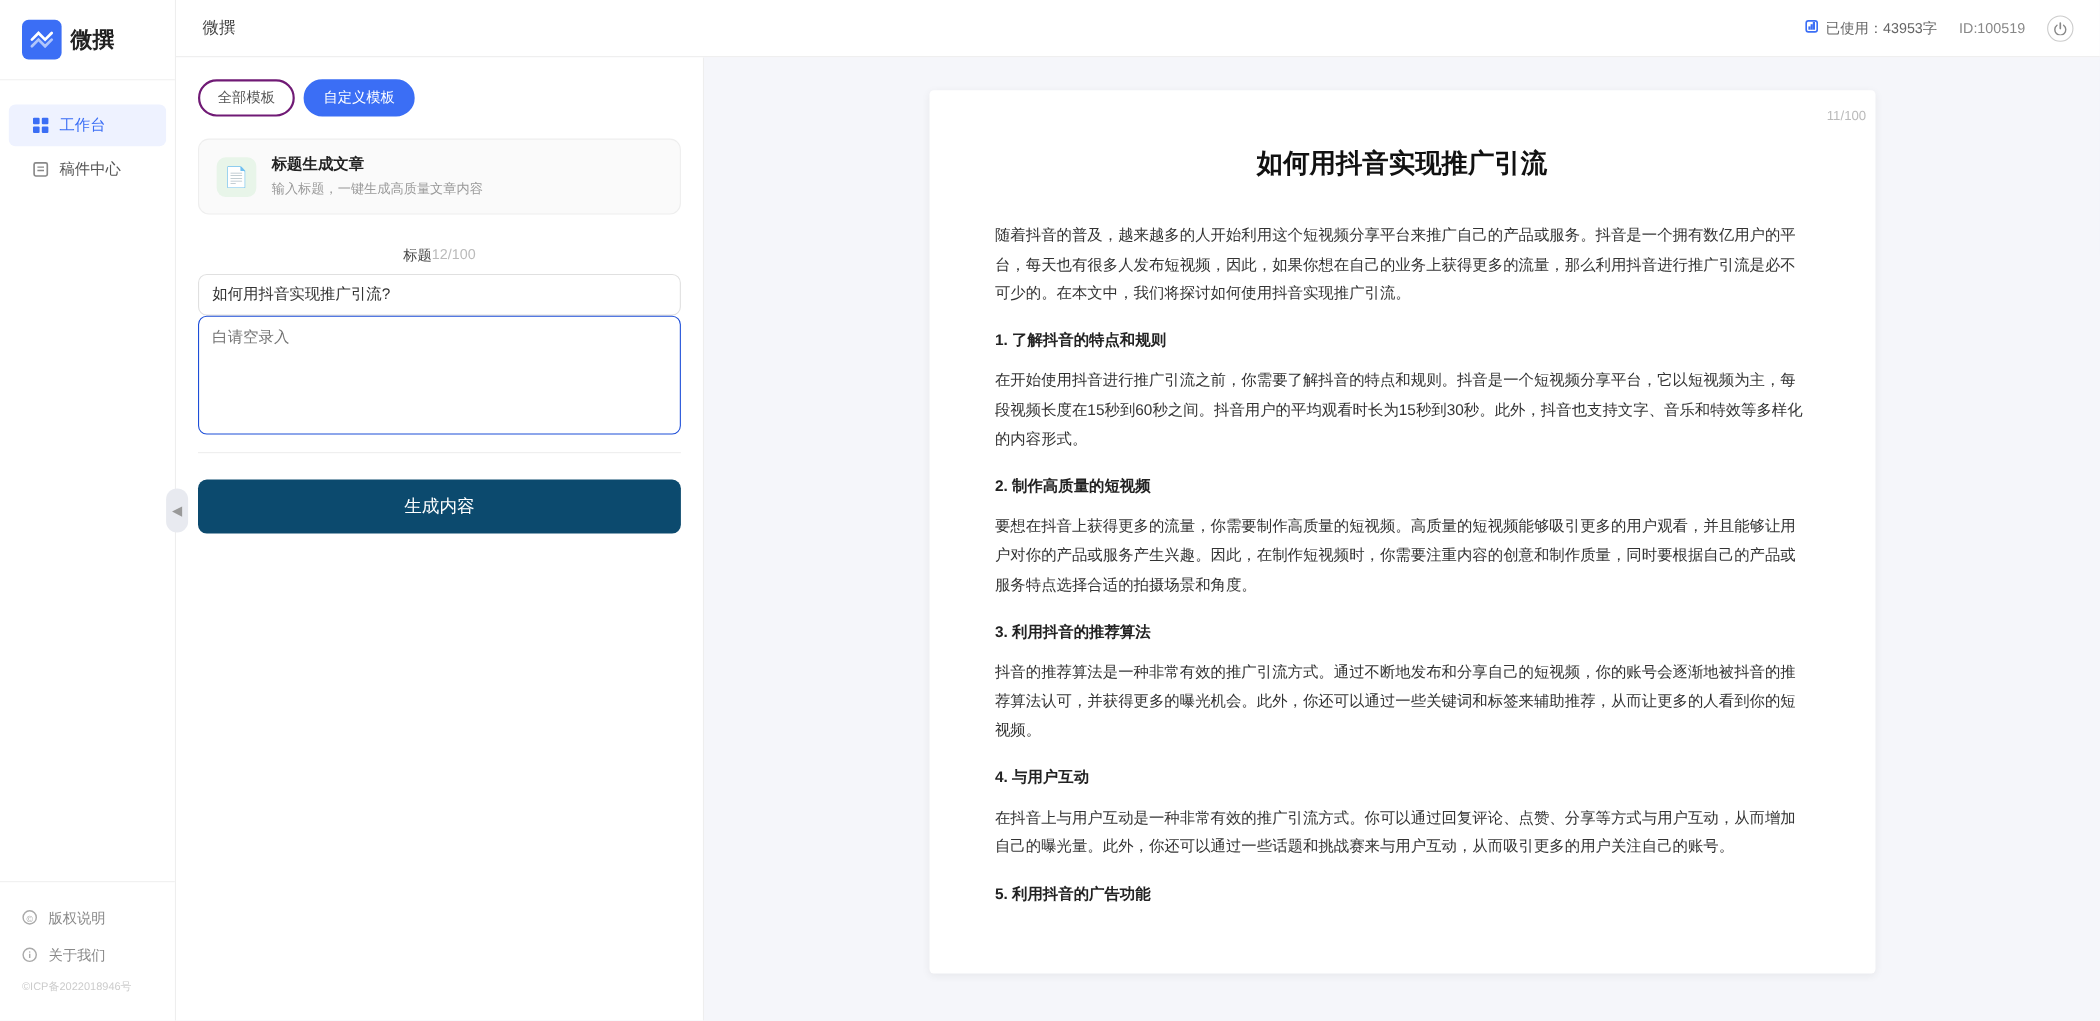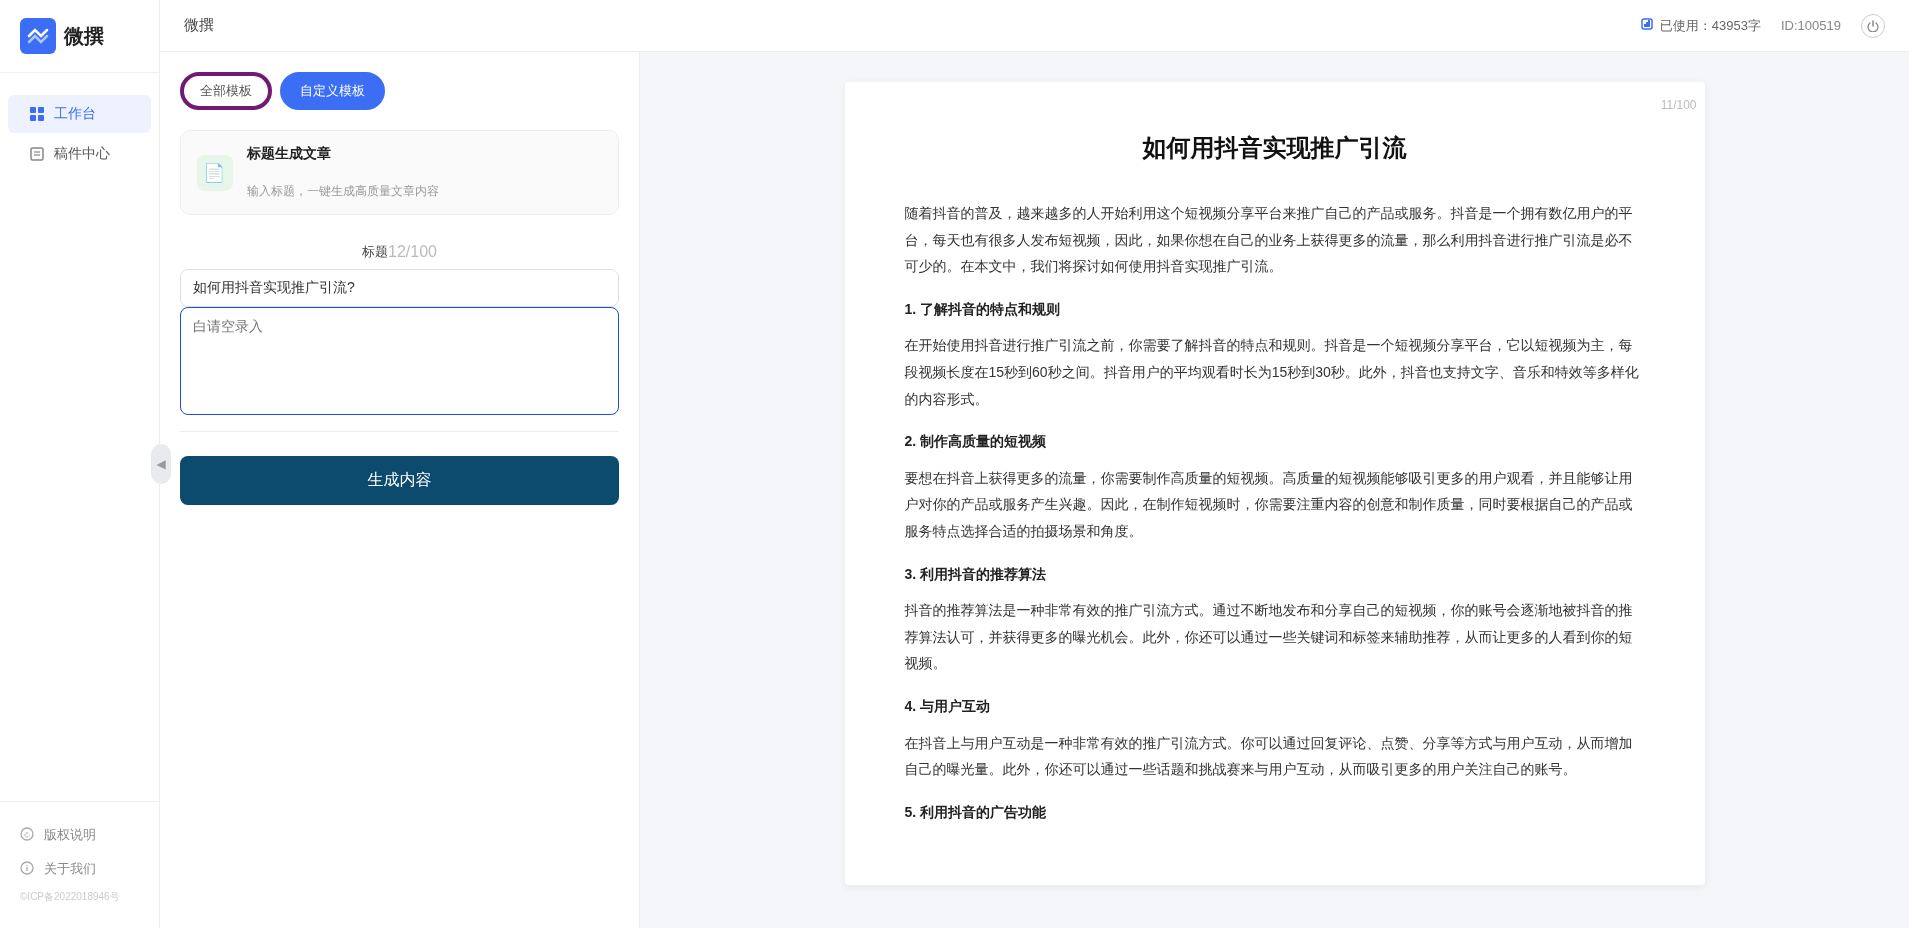--- a/index.html
+++ b/index.html
@@ -135,21 +135,21 @@
     .template-tabs {
       display: flex;
       gap: 8px;
       margin-bottom: 20px;
     }
     .tab-btn {
       padding: 6px 16px;
       border-radius: 20px;
       font-size: 13px;
       cursor: pointer;
-      border: 4px solid #701a75;
+      border: 2px solid #701a75;
       background: #fff;
       color: #555;
     }
     .tab-btn.active {
       background: #3b6ef5;
       color: #fff;
       border-color: #3b6ef5;
     }
 
     .template-card {
@@ -164,30 +164,30 @@
     }
     .template-card-icon {
       width: 36px; height: 36px;
       background: #e8f5e9;
       border-radius: 8px;
       display: flex; align-items: center; justify-content: center;
       font-size: 18px;
       margin-right: 14px;
       flex-shrink: 0;
     }
-    .template-card-info .title { font-size: 14px; font-weight: 600; color: #222; margin-bottom: 20px; }
+    .template-card-info .title { font-size: 14px; font-weight: 600; color: #222; margin-bottom: 4px; }
     .template-card-info .desc { font-size: 12px; color: #999; }
 
     .field-label {
       font-size: 13px; color: #444;
       display: flex; justify-content: center;
       margin-bottom: 8px;
       margin-top: 12px;
     }
-    .field-label .char-count { color: #bbb; font-size: 16px; }
+    .field-label .char-count { color: #bbb; font-size: 13px; }
 
     .field-input {
       width: 100%;
       border: 1px solid #e0e0e0;
       border-radius: 8px;
       padding: 10px 12px;
       font-size: 14px;
       color: #333;
       background: #fff;
       resize: none;

